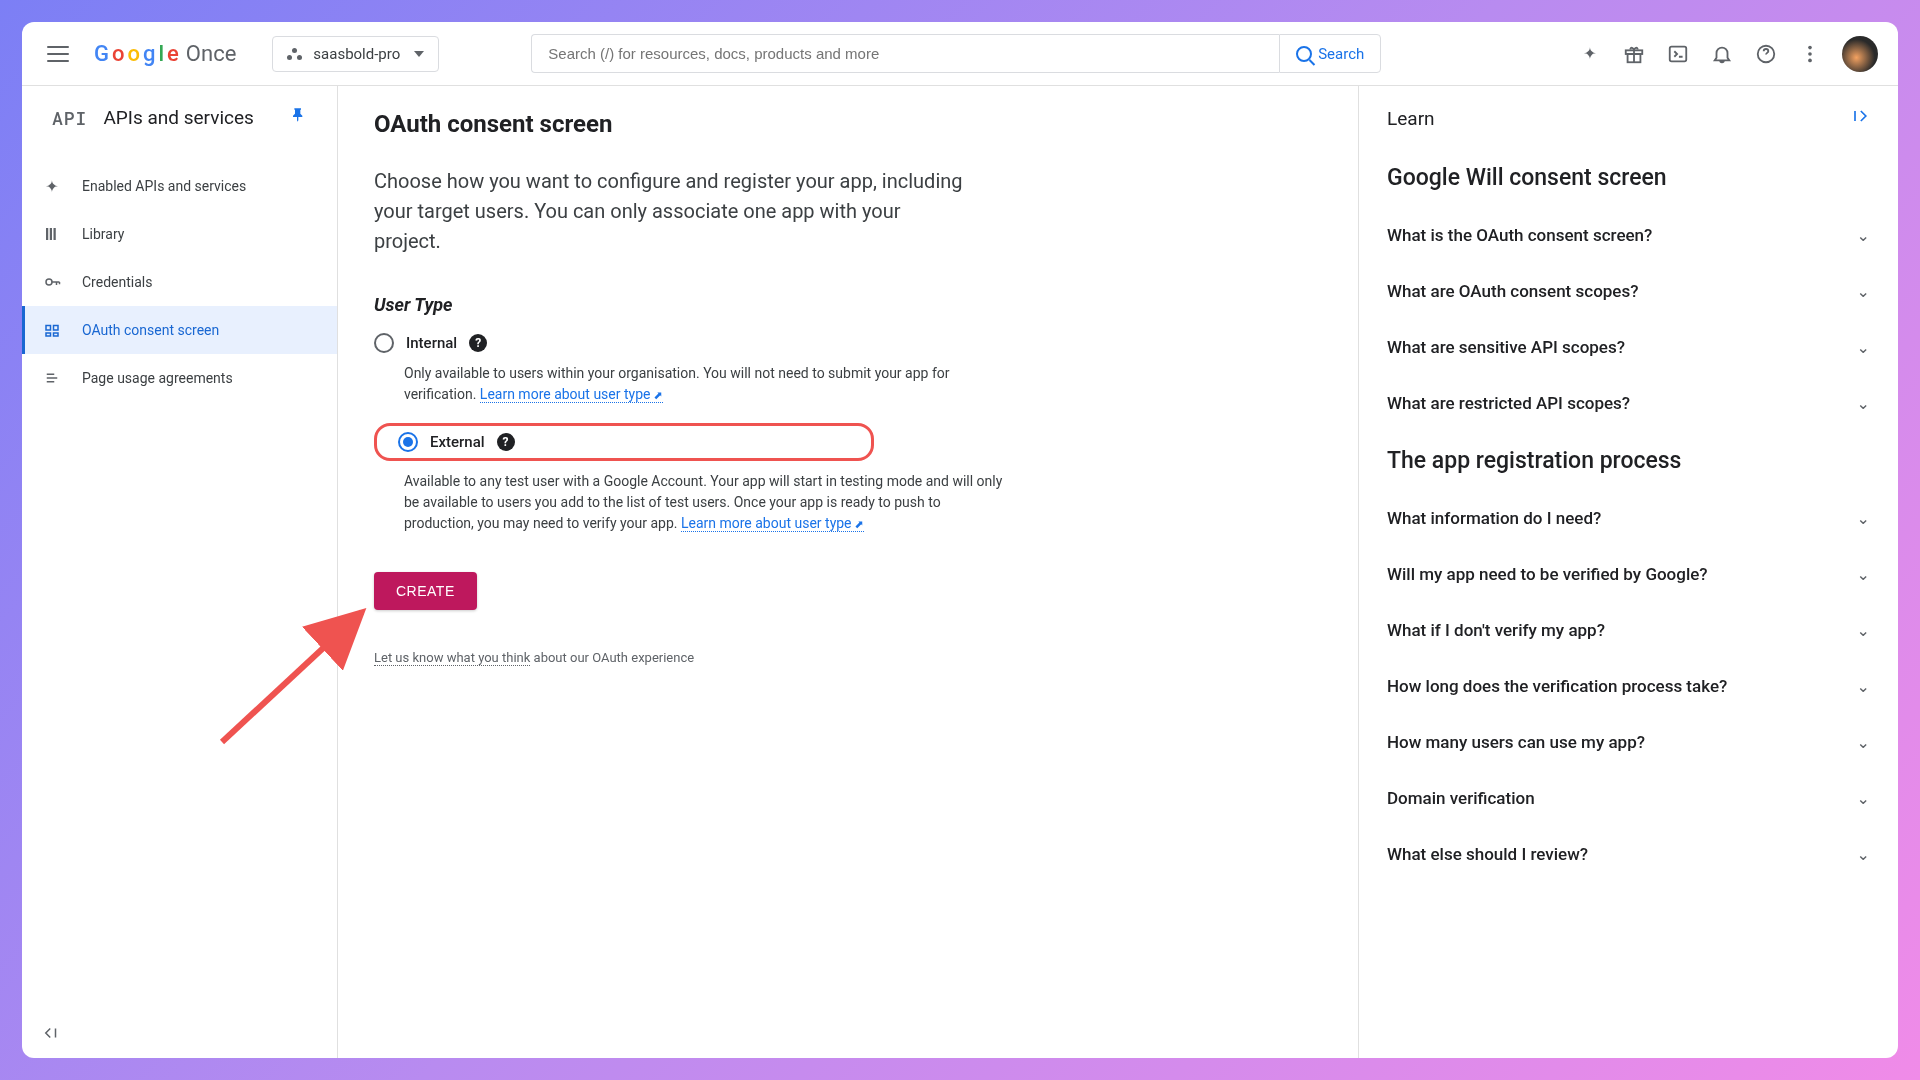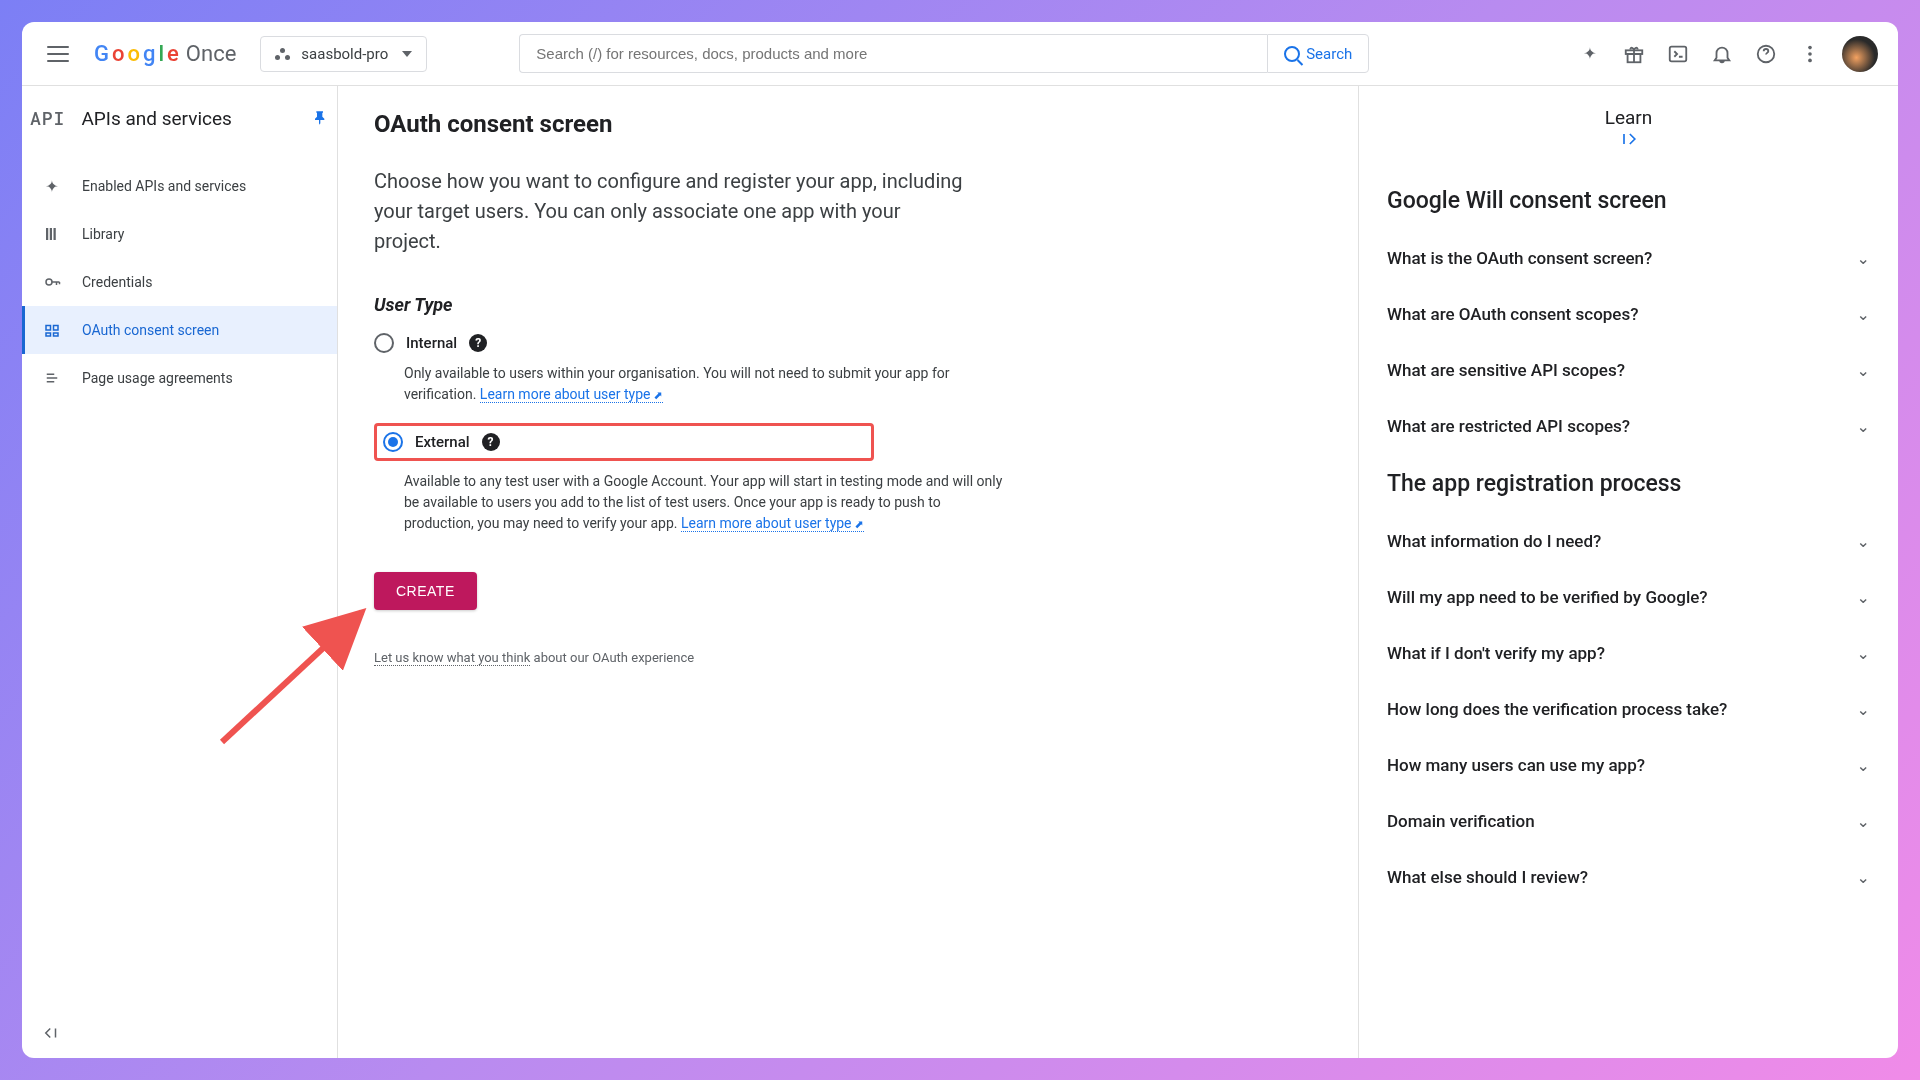--- a/index.html
+++ b/index.html
@@ -42,21 +42,21 @@
     .logo .g1 { color: #4285F4; font-weight: 500; }
     .logo .g2 { color: #EA4335; font-weight: 500; }
     .logo .g3 { color: #FBBC05; font-weight: 500; }
     .logo .g4 { color: #4285F4; font-weight: 500; }
     .logo .g5 { color: #34A853; font-weight: 500; }
     .logo .g6 { color: #EA4335; font-weight: 500; }
     .logo .cloud { color: #5f6368; margin-left: 4px; }
     .project-selector {
       display: flex; align-items: center; gap: 10px;
       border: 1px solid #dadce0; border-radius: 4px;
-      padding: 8px 14px; margin-left: 12px;
+      padding: 8px 14px; margin-left: 24px;
       cursor: pointer; color: #3c4043; font-size: 15px;
     }
     .dots3 { width: 16px; height: 12px; position: relative; }
     .dots3::before, .dots3::after {
       content: ''; position: absolute; width: 5px; height: 5px; background: #5f6368; border-radius: 50%;
     }
     .dots3::before { top: 0; left: 5px; }
     .dots3::after { bottom: 0; left: 0; box-shadow: 10px 0 0 #5f6368; }
     .chevron-down { width: 0; height: 0; border-left: 5px solid transparent; border-right: 5px solid transparent; border-top: 6px solid #5f6368; margin-left: 4px; }
     .search-wrap { flex: 1; display: flex; max-width: 850px; margin-left: 80px; }
@@ -72,21 +72,21 @@
       color: #1a73e8; font-size: 15px;
     }
     .search-icon { width: 16px; height: 16px; border: 2px solid #1a73e8; border-radius: 50%; position: relative; }
     .search-icon::after { content: ''; position: absolute; width: 2px; height: 7px; background: #1a73e8; bottom: -6px; right: -3px; transform: rotate(-45deg); }
     .header-icons { display: flex; align-items: center; gap: 20px; margin-left: auto; padding-right: 8px; }
     .header-icon { width: 24px; height: 24px; cursor: pointer; display: flex; align-items: center; justify-content: center; color: #5f6368; }
     .avatar { width: 36px; height: 36px; border-radius: 50%; background: radial-gradient(circle at 40% 60%, #f4a261, #2a2a2a 60%); }
     
     .body { flex: 1; display: flex; overflow: hidden; }
     .sidebar { width: 316px; border-right: 1px solid #e0e0e0; display: flex; flex-direction: column; }
-    .sidebar-header { display: flex; align-items: flex-end; gap: 16px; padding: 20px 8px; }
+    .sidebar-header { display: flex; align-items: flex-start; gap: 16px; padding: 20px 30px; }
     .api-badge { font-family: 'Roboto Mono', monospace; font-size: 18px; color: #5f6368; letter-spacing: 1px; font-weight: 500; }
     .sidebar-title { font-size: 19px; color: #202124; flex: 1; }
     .pin-icon { color: #1a73e8; font-size: 18px; }
     .sidebar-items { padding-top: 12px; }
     .sidebar-item {
       display: flex; align-items: center; gap: 20px;
       padding: 14px 20px; cursor: pointer;
       font-size: 14px; color: #3c4043;
     }
     .sidebar-item.active {
@@ -100,38 +100,38 @@
     .main { flex: 1; padding: 24px 36px; overflow-y: auto; }
     .page-title { font-size: 24px; color: #202124; margin-bottom: 28px; }
     .intro { font-size: 20px; color: #3c4043; max-width: 590px; line-height: 1.5; margin-bottom: 38px; }
     .section-title { font-size: 18px; color: #202124; margin-bottom: 18px; font-style: italic; }
     .radio-row { display: flex; align-items: center; gap: 12px; margin-bottom: 10px; }
     .radio { width: 20px; height: 20px; border: 2px solid #5f6368; border-radius: 50%; position: relative; cursor: pointer; }
     .radio.checked { border-color: #1a73e8; }
     .radio.checked::after { content: ''; position: absolute; width: 10px; height: 10px; background: #1a73e8; border-radius: 50%; top: 3px; left: 3px; }
     .radio-label { font-size: 15px; color: #202124; font-weight: 500; }
     .help-icon { width: 18px; height: 18px; background: #202124; color: #fff; border-radius: 50%; display: flex; align-items: center; justify-content: center; font-size: 12px; font-weight: bold; }
-    .highlight-box { border: 3px solid #ef5350; border-radius: 4px; padding: 6px 6px; max-width: 500px; margin-bottom: 10px; }
+    .highlight-box { border: 3px solid #ef5350; border-radius: 16px; padding: 6px 21px; max-width: 500px; margin-bottom: 10px; }
     .radio-desc { font-size: 14px; color: #3c4043; max-width: 600px; line-height: 1.5; margin-left: 30px; margin-bottom: 18px; }
     .link { color: #1a73e8; text-decoration: none; border-bottom: 1px dotted #1a73e8; cursor: pointer; }
     .ext-icon { font-size: 11px; margin-left: 3px; }
     .create-btn {
       background: #be185d; color: #fff; border: none;
       padding: 11px 22px; border-radius: 4px;
       font-size: 14px; font-weight: 500; letter-spacing: 0.5px;
       cursor: pointer; margin-top: 20px; margin-bottom: 40px;
       box-shadow: 0 1px 3px rgba(0,0,0,0.2);
     }
     .feedback { font-size: 13px; color: #5f6368; }
     .feedback-link { color: #5f6368; border-bottom: 1px dotted #5f6368; cursor: pointer; }
     
     .arrow-svg { position: absolute; left: 190px; top: 570px; pointer-events: none; }
     
     .learn-panel { width: 540px; border-left: 1px solid #e0e0e0; padding: 20px 28px; overflow-y: auto; }
-    .learn-header { display: flex; align-items: center; justify-content: space-between; margin-bottom: 34px; flex-direction: column; }
+    .learn-header { display: flex; align-items: center; justify-content: space-between; margin-bottom: 34px; }
     .learn-title { font-size: 19px; color: #202124; }
     .collapse-right { color: #1a73e8; cursor: pointer; font-size: 18px; }
     .learn-section { font-size: 23px; font-weight: 500; color: #202124; margin-bottom: 16px; margin-top: 16px; }
     .accordion-item {
       display: flex; align-items: center; justify-content: space-between;
       padding: 18px 0; cursor: pointer;
     }
     .accordion-label { font-size: 17px; font-weight: 500; color: #202124; }
     .chev { color: #5f6368; }
   </style>

